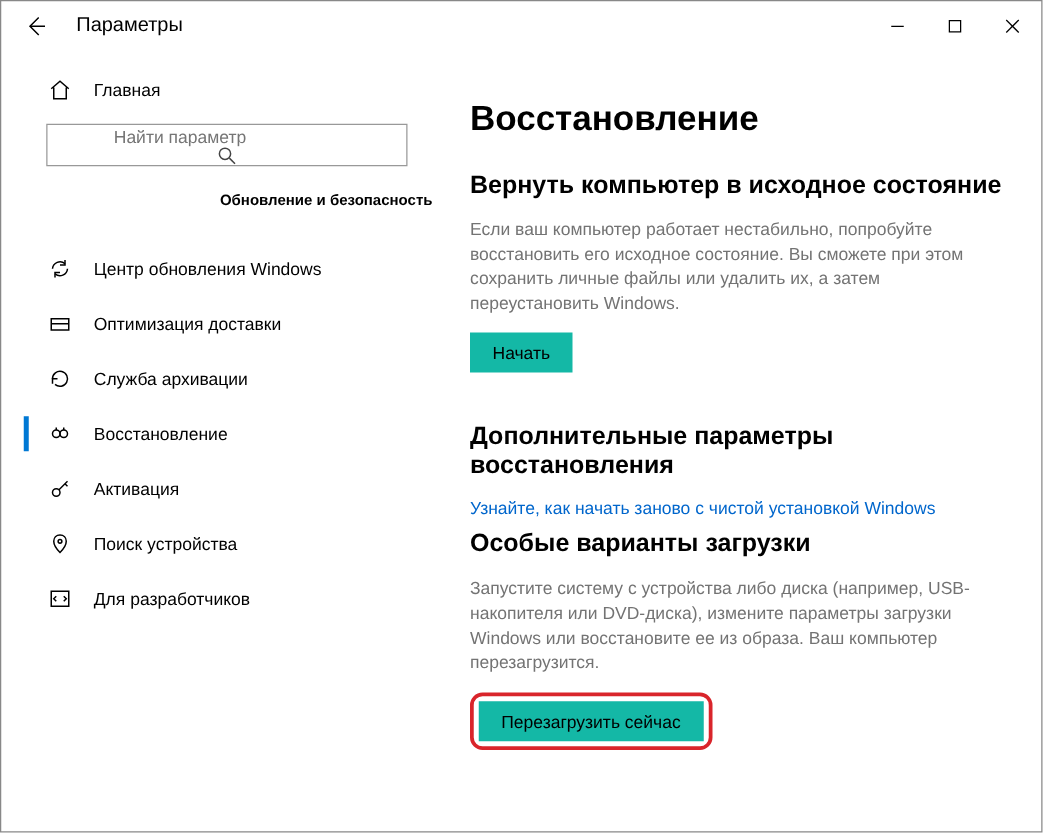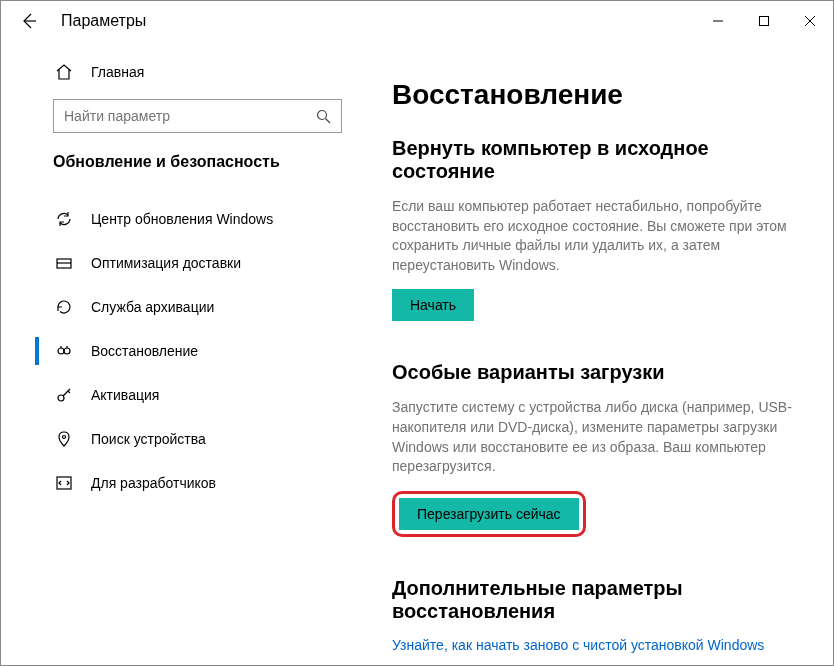--- a/index.html
+++ b/index.html
@@ -34,21 +34,20 @@
   }
   .win-btn {
     width: 46px; height: 40px;
     display: flex; align-items: center; justify-content: center;
     font-size: 14px;
     font-family: "Segoe UI Symbol", sans-serif;
   }
   .body {
     display: flex;
     height: calc(100% - 40px);
-    margin-left: 16px;
   }
   .sidebar {
     width: 345px;
     padding: 10px 0 0 0;
     overflow-y: auto;
   }
   .sb-row {
     display: flex;
     align-items: center;
     height: 44px;
@@ -63,35 +62,37 @@
     display: flex; align-items: center; justify-content: center;
     font-size: 16px;
   }
   .searchbox {
     margin: 6px 20px 14px 36px;
     height: 34px;
     border: 1px solid #999;
     display: flex;
     align-items: center;
     padding: 0 10px;
+    flex-direction: column;
   }
   .searchbox input {
     border: none; outline: none;
     flex: 1;
     font-size: 14px;
     background: transparent;
   }
   .searchbox .sicon {
     font-size: 15px;
     color: #444;
   }
   .category {
     padding: 6px 0 12px 36px;
     font-weight: 600;
-    font-size: 16px;
+    font-size: 12px;
+    text-align: right;
   }
   .sb-row.active::before {
     content: "";
     position: absolute;
     left: 18px;
     top: 8px; bottom: 8px;
     width: 4px;
     background: #0078d4;
   }
   .content {
@@ -275,26 +276,26 @@
 
   <div class="content">
     <h1>Восстановление</h1>
 
     <div class="section">
       <h2>Вернуть компьютер в исходное состояние</h2>
       <p>Если ваш компьютер работает нестабильно, попробуйте восстановить его исходное состояние. Вы сможете при этом сохранить личные файлы или удалить их, а затем переустановить Windows.</p>
       <button class="btn">Начать</button>
     </div>
 
+    <div class="section" style="margin-bottom:10px">
+      <h2>Дополнительные параметры восстановления</h2>
+      <span class="link">Узнайте, как начать заново с чистой установкой Windows</span>
+    </div>
+
     <div class="section">
       <h2>Особые варианты загрузки</h2>
       <p>Запустите систему с устройства либо диска (например, USB-накопителя или DVD-диска), измените параметры загрузки Windows или восстановите ее из образа. Ваш компьютер перезагрузится.</p>
       <span class="highlight-wrap">
         <button class="btn">Перезагрузить сейчас</button>
       </span>
     </div>
-
-    <div class="section" style="margin-bottom:10px">
-      <h2>Дополнительные параметры восстановления</h2>
-      <span class="link">Узнайте, как начать заново с чистой установкой Windows</span>
-    </div>
   </div>
 </div>
 
 </body></html>

